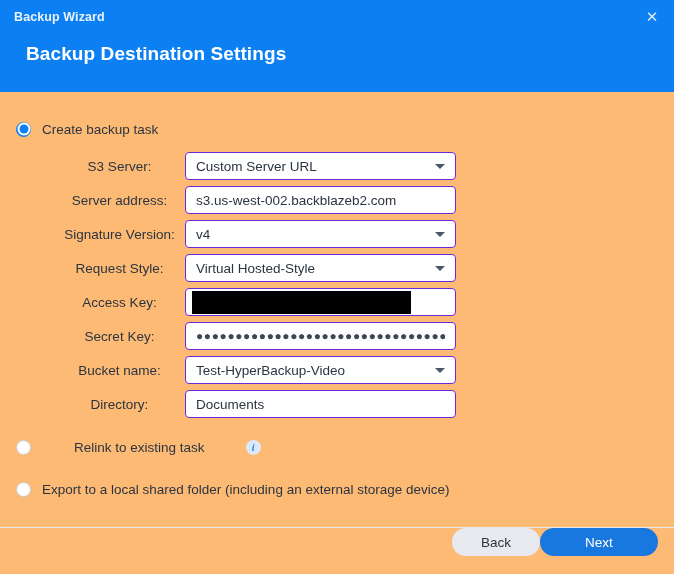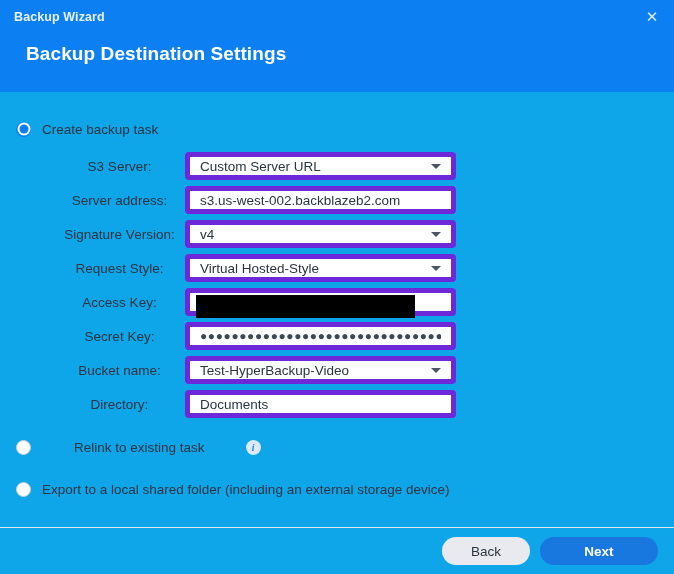--- a/index.html
+++ b/index.html
@@ -10,21 +10,21 @@
     width: 674px;
     height: 574px;
     background: #ffffff;
     font-family: "Liberation Sans", sans-serif;
     overflow: hidden;
   }
   .dialog {
     position: relative;
     width: 674px;
     height: 574px;
-    background: #0ea5e9;
+    background: #fdba74;
     display: flex;
     flex-direction: column;
   }
 
   
   .header {
     background: #0c7ff2;
     height: 92px;
     position: relative;
     flex: 0 0 auto;
@@ -150,21 +150,21 @@
     box-sizing: border-box;
     font-size: 13.5px;
     color: #2b3440;
     white-space: nowrap;
     text-align: center;
   }
   .field {
     width: 271px;
     height: 28px;
     box-sizing: border-box;
-    border: 5px solid #6d28d9;
+    border: 1px solid #6d28d9;
     border-radius: 4px;
     background: #ffffff;
     display: flex;
     align-items: center;
     padding: 0 10px;
     font-size: 13.5px;
     color: #2b3440;
     position: relative;
     cursor: pointer;
   }
@@ -198,44 +198,42 @@
     white-space: nowrap;
     overflow: hidden;
   }
 
   
   .footer {
     flex: 0 0 auto;
     border-top: 1px solid #e4e9f0;
     height: 46px;
     display: flex;
-    align-items: center;
     justify-content: flex-end;
     padding-right: 16px;
-    gap: 10px;
   }
   .btn {
     height: 28px;
     border-radius: 14px;
     border: none;
     font-size: 13.5px;
     font-family: "Liberation Sans", sans-serif;
     cursor: pointer;
     padding: 0 18px;
     min-width: 88px;
   }
   .btn-back {
     background: #e8eaef;
     color: #2b3440;
   }
   .btn-next {
     background: #1878e0;
     color: #ffffff;
     min-width: 118px;
-    font-weight: bold;
+    font-weight: normal;
   }
 </style>
 </head>
 <body>
 
 <div class="dialog">
 
   <div class="header">
     <div class="titlebar">
       <span class="window-title">Backup Wizard</span>

